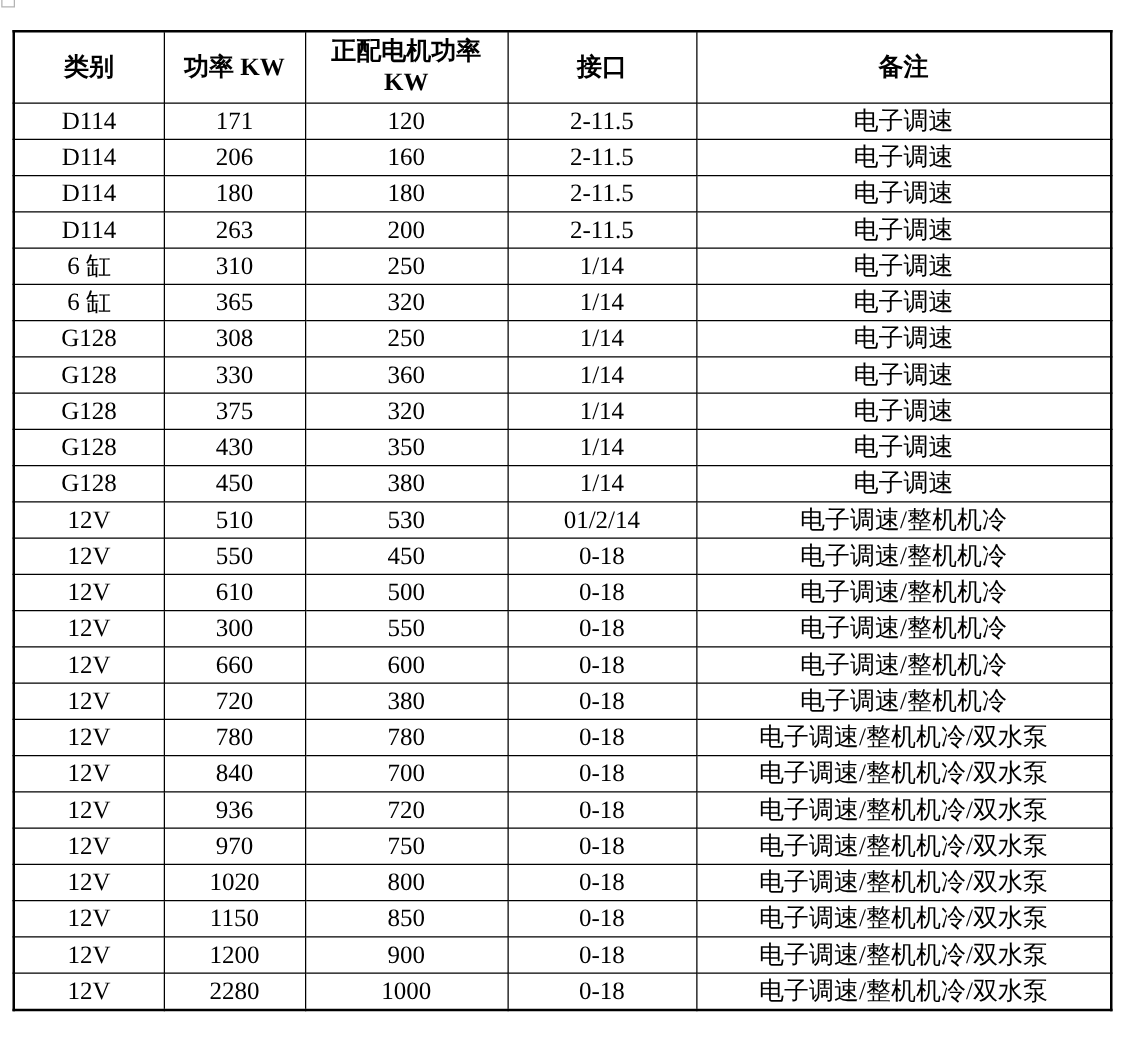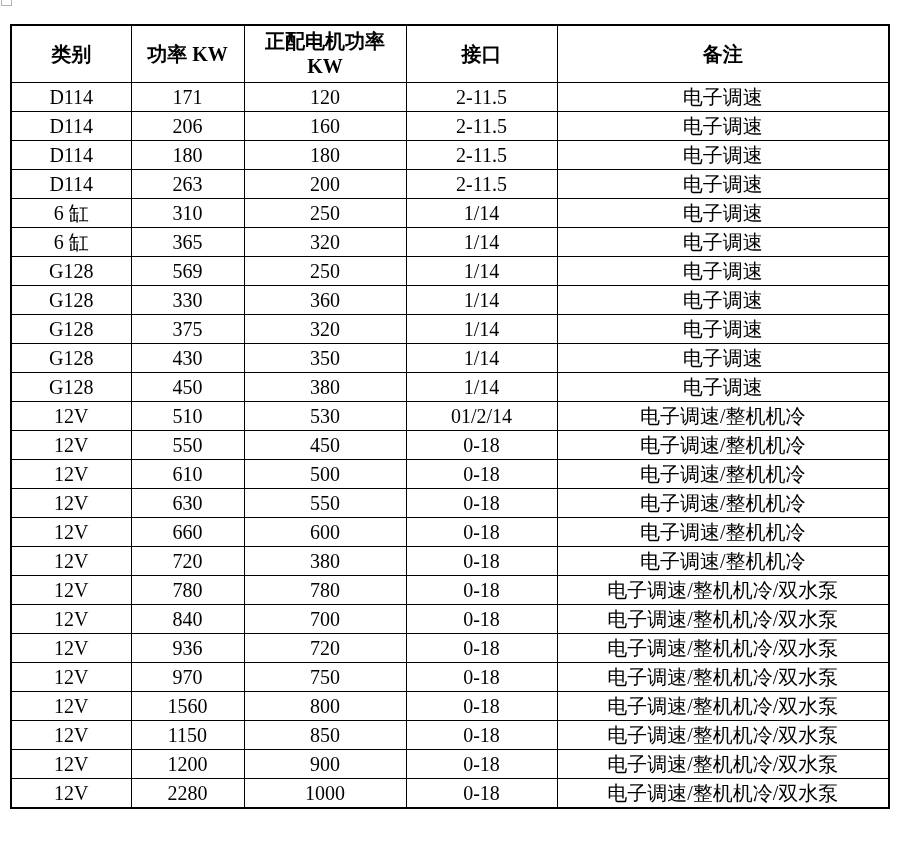--- a/index.html
+++ b/index.html
@@ -121,21 +121,21 @@
       </tr>
       <tr>
         <td>6 缸</td>
         <td>365</td>
         <td>320</td>
         <td>1/14</td>
         <td>电子调速</td>
       </tr>
       <tr>
         <td>G128</td>
-        <td>569</td>
+        <td>308</td>
         <td>250</td>
         <td>1/14</td>
         <td>电子调速</td>
       </tr>
       <tr>
         <td>G128</td>
         <td>330</td>
         <td>360</td>
         <td>1/14</td>
         <td>电子调速</td>
@@ -177,21 +177,21 @@
       </tr>
       <tr>
         <td>12V</td>
         <td>610</td>
         <td>500</td>
         <td>0-18</td>
         <td>电子调速/整机机冷</td>
       </tr>
       <tr>
         <td>12V</td>
-        <td>630</td>
+        <td>300</td>
         <td>550</td>
         <td>0-18</td>
         <td>电子调速/整机机冷</td>
       </tr>
       <tr>
         <td>12V</td>
         <td>660</td>
         <td>600</td>
         <td>0-18</td>
         <td>电子调速/整机机冷</td>
@@ -226,21 +226,21 @@
       </tr>
       <tr>
         <td>12V</td>
         <td>970</td>
         <td>750</td>
         <td>0-18</td>
         <td>电子调速/整机机冷/双水泵</td>
       </tr>
       <tr>
         <td>12V</td>
-        <td>1560</td>
+        <td>1020</td>
         <td>800</td>
         <td>0-18</td>
         <td>电子调速/整机机冷/双水泵</td>
       </tr>
       <tr>
         <td>12V</td>
         <td>1150</td>
         <td>850</td>
         <td>0-18</td>
         <td>电子调速/整机机冷/双水泵</td>

